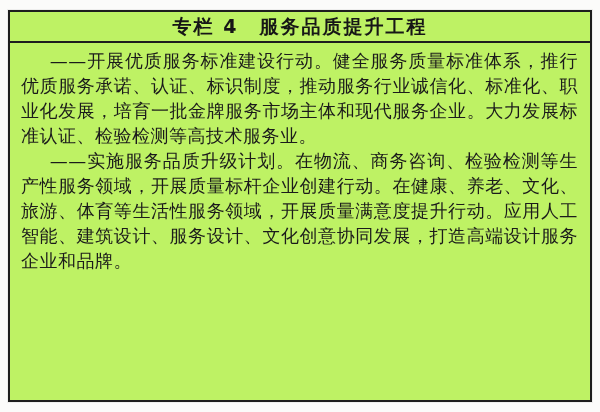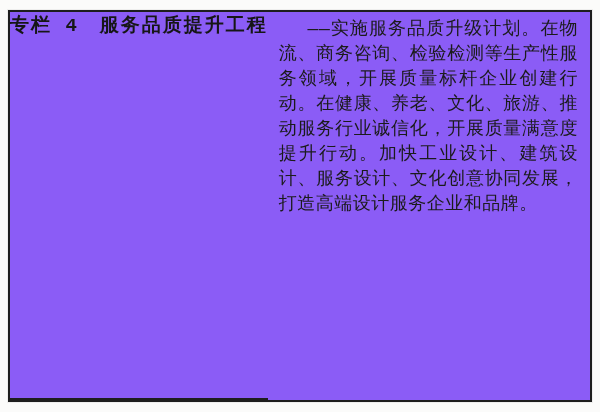--- a/index.html
+++ b/index.html
@@ -16,25 +16,24 @@
     width: 600px;
     height: 412px;
     box-sizing: border-box;
     padding: 10px 8px;
   }
   .box {
     box-sizing: border-box;
     width: 100%;
     height: 100%;
     border: 2px solid #1e1e1e;
-    background: #8b5cf6;
+    background: #bef264;
     display: flex;
-    flex-direction: row;
+    flex-direction: column;
     box-shadow: 0 0 0 1px rgba(40,40,40,0.06);
-    font-family: Liberation Mono, monospace;
   }
   .box-title {
     flex: 0 0 auto;
     text-align: center;
     font-size: 19px;
     font-weight: bold;
     color: #161616;
     letter-spacing: 2px;
     padding: 3px 0 4px 0;
     border-bottom: 2px solid #1e1e1e;
@@ -55,16 +54,17 @@
     text-indent: 1.6em;
   }
 </style>
 </head>
 <body>
 
 <div class="page">
   <div class="box">
     <div class="box-title">专栏 4　服务品质提升工程</div>
     <div class="box-body">
-      <p class="para">——实施服务品质升级计划。在物流、商务咨询、检验检测等生产性服务领域，开展质量标杆企业创建行动。在健康、养老、文化、旅游、推动服务行业诚信化，开展质量满意度提升行动。加快工业设计、建筑设计、服务设计、文化创意协同发展，打造高端设计服务企业和品牌。</p>
+      <p class="para">——开展优质服务标准建设行动。健全服务质量标准体系，推行优质服务承诺、认证、标识制度，推动服务行业诚信化、标准化、职业化发展，培育一批金牌服务市场主体和现代服务企业。大力发展标准认证、检验检测等高技术服务业。</p>
+      <p class="para">——实施服务品质升级计划。在物流、商务咨询、检验检测等生产性服务领域，开展质量标杆企业创建行动。在健康、养老、文化、旅游、体育等生活性服务领域，开展质量满意度提升行动。应用人工智能、建筑设计、服务设计、文化创意协同发展，打造高端设计服务企业和品牌。</p>
     </div>
   </div>
 </div>
 
 </body></html>

